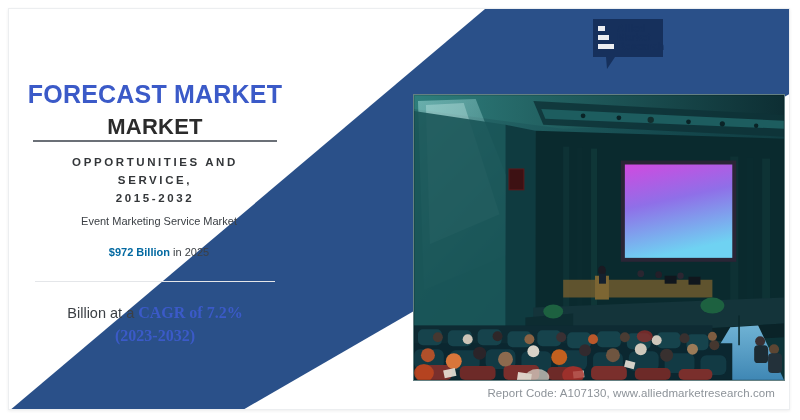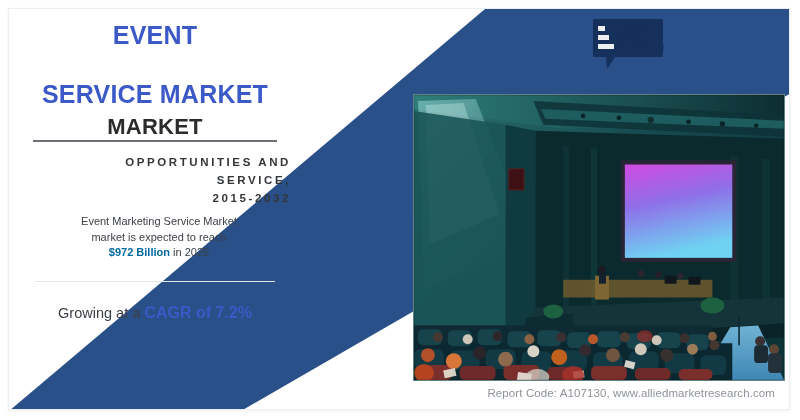--- a/index.html
+++ b/index.html
@@ -130,21 +130,20 @@
   .subhead {
     position: absolute;
     left: 0;
     top: 145px;
     width: 272px;
     color: #333639;
     font-size: 11.5px;
     font-weight: 700;
     letter-spacing: 2.6px;
     line-height: 1.55;
-    text-align: right;
   }
 
   .body-text {
     position: absolute;
     left: 4px;
     top: 205px;
     width: 272px;
     color: #3c4045;
     font-size: 11px;
     font-weight: 400;
@@ -170,20 +169,21 @@
     top: 292px;
     width: 272px;
     color: #3c4045;
     font-size: 14.5px;
     line-height: 1.45;
   }
   .cagr-text .hl {
     color: #3b5ac8;
     font-weight: 700;
     font-size: 16px;
+    font-family: Liberation Serif, serif;
   }
 
   
   .caption {
     position: absolute;
     right: 14px;
     bottom: 10px;
     color: #8d9399;
     font-size: 11.5px;
     letter-spacing: 0.1px;
@@ -389,47 +389,48 @@
         </g>
 
         <rect x="0" y="0" width="372" height="287" fill="none" stroke="#000000" stroke-opacity="0.12" stroke-width="2"></rect>
       </svg>
     </div>
 
     <div class="left-col">
 
       <div class="title-block">
         <div class="title-main">
-          <span>EVENT</span><br>
           <br>
-          <span>SERVICE MARKET</span>
+          <br>
+          <span>FORECAST MARKET</span>
         </div>
         <div class="title-sub">MARKET</div>
       </div>
 
       <div class="rule-dark"></div>
 
       <div class="subhead">
         <span>OPPORTUNITIES AND</span><br>
         <span>SERVICE,</span><br>
         <span>2015-2032</span>
       </div>
 
       <div class="body-text">
         <span>Event Marketing Service Market</span><br>
-        <span>market is expected to reach</span><br>
+        <br>
         <span class="hl">$972 Billion</span>
         <span>in 2025</span>
       </div>
 
       <div class="rule-light"></div>
 
       <div class="cagr-text">
-        <span>Growing at a</span>
+        <span>Billion at a</span>
         <span class="hl">CAGR of 7.2%</span><br>
+        <span class="hl">(2023-2032)</span>
       </div>
 
     </div>
 
     <div class="caption">Report Code: A107130, www.alliedmarketresearch.com</div>
 
   </div>
 </div>
 
 </body></html>

